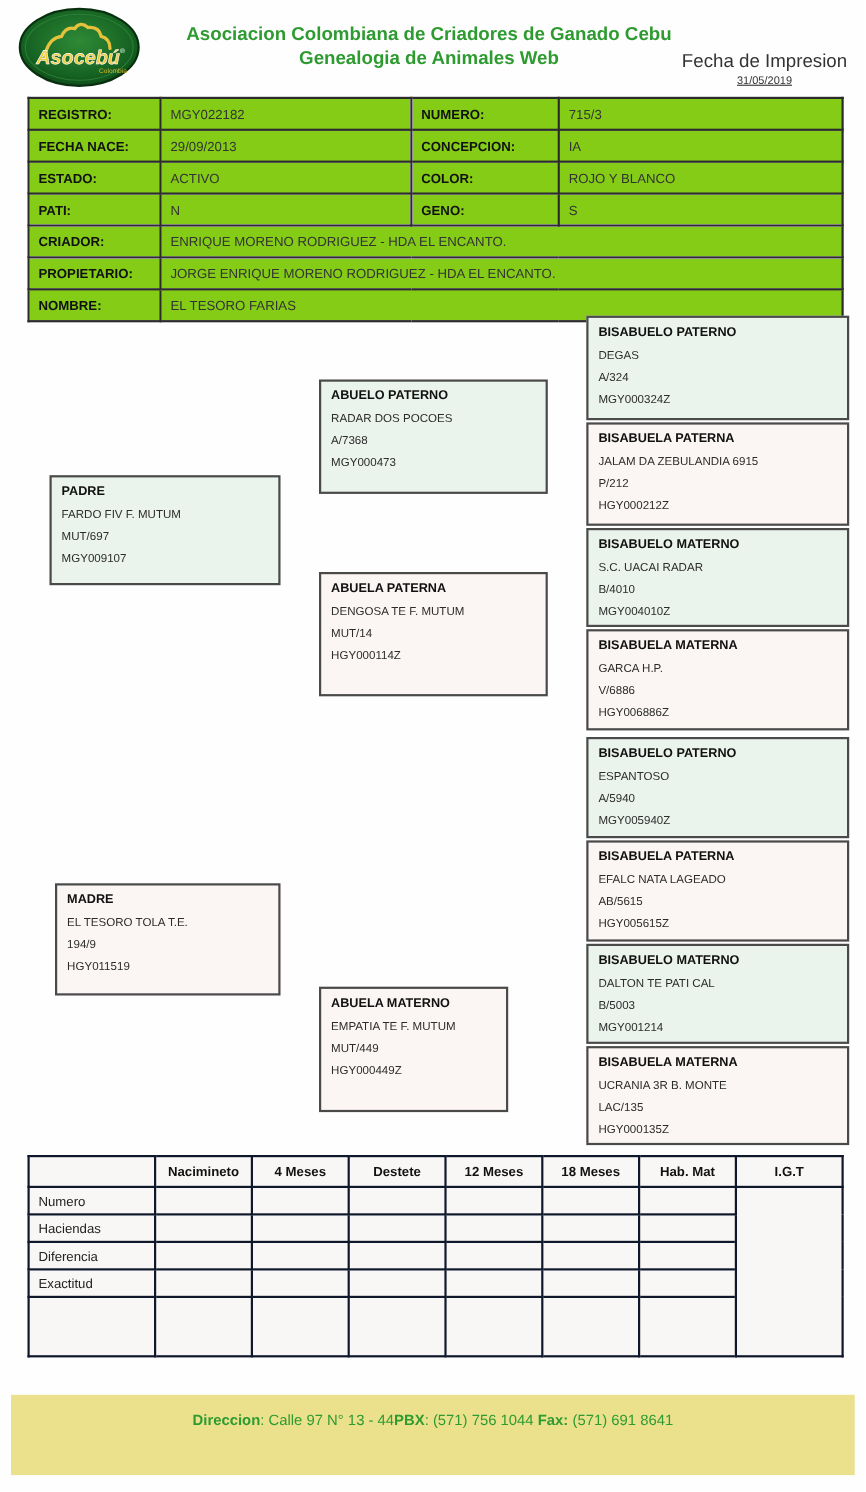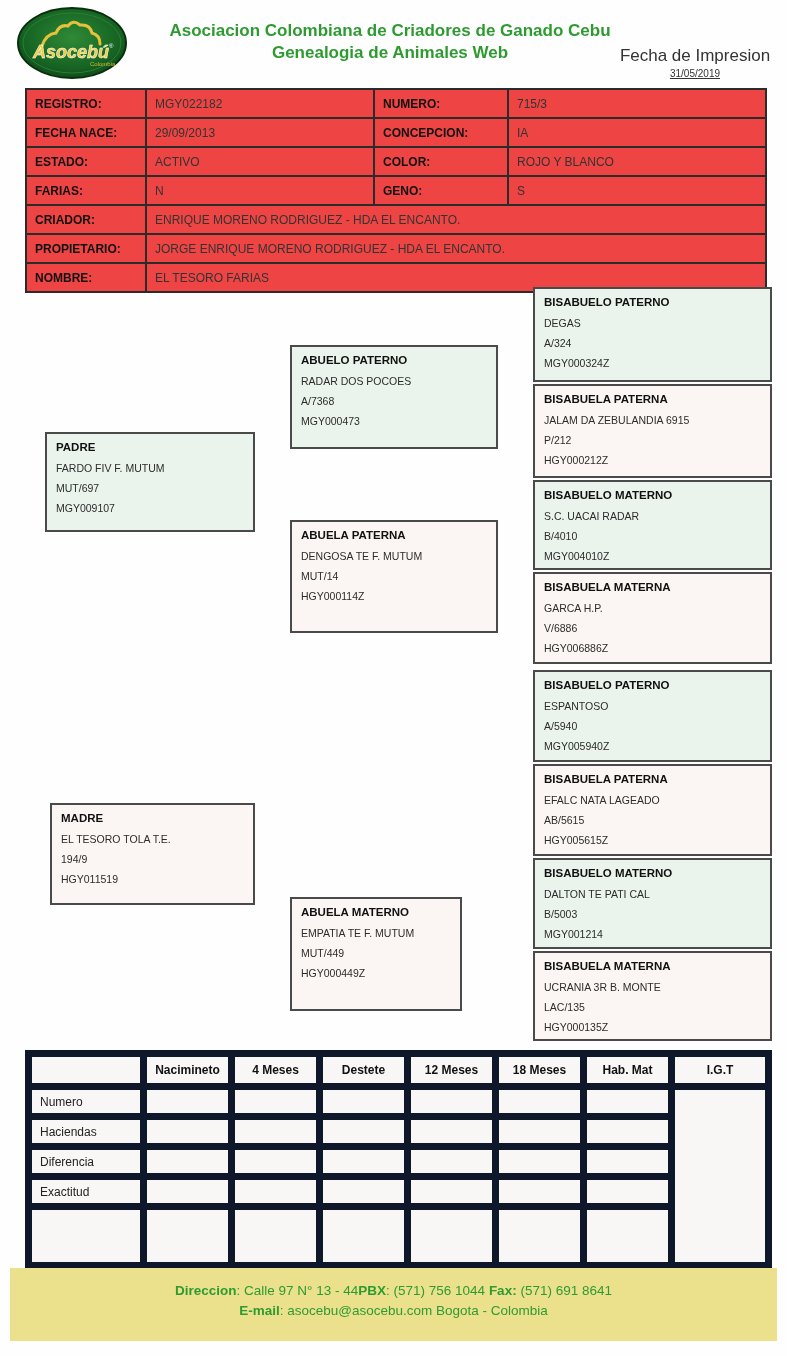--- a/index.html
+++ b/index.html
@@ -16,21 +16,21 @@
   .logo { position:absolute; left:16px; top:6px; width:112px; height:74px; }
   .title-block { position:absolute; left:145px; top:20px; width:490px; text-align:center; }
   .title-line { font-size:17px; font-weight:bold; color:#2e9b31; line-height:22px; }
   .date-block { position:absolute; left:615px; top:46px; width:160px; text-align:center; color:#333; }
   .date-label { font-size:17px; }
   .date-value { font-size:10px; margin-top:2px;text-decoration:underline; }
 
   
   .info-table { position:absolute; left:25px; top:88px; width:740px; border-collapse:collapse; table-layout:fixed; }
   .info-table td {
-    border:2px solid #2b2b2b; background:#ef4444;
+    border:2px solid #2b2b2b; background:#84cc16;
     height:25px; padding:1px 6px 1px 8px; font-size:12px; vertical-align:middle;
     overflow:hidden; white-space:nowrap;margin-top:13px;
   }
   .info-table td.lbl { font-weight:bold; color:#111; }
   .info-table td.val { color:#333; }
   .estado-val { color:#f42618; }
 
   
   .pbox { position:absolute; border:2px solid #4a4a4a; padding:7px 9px; box-sizing:border-box; }
   .pbox.male { background:#eaf3ec; }
@@ -50,21 +50,21 @@
   .box-bis3 { left:533px; top:480px; width:239px; height:90px; }
   .box-bis4 { left:533px; top:572px; width:239px; height:92px; }
   .box-bis5 { left:533px; top:670px; width:239px; height:92px; }
   .box-bis6 { left:533px; top:764px; width:239px; height:92px; }
   .box-bis7 { left:533px; top:858px; width:239px; height:91px; }
   .box-bis8 { left:533px; top:951px; width:239px; height:90px; }
 
   
   .stats-table { position:absolute; left:25px; top:1050px; width:740px; border-collapse:collapse; table-layout:fixed; }
   .stats-table td {
-    border:7px solid #0f172a; background:#f9f7f5;
+    border:2px solid #0f172a; background:#f9f7f5;
     font-size:12px; text-align:center; vertical-align:middle; padding:0 4px;
     overflow:hidden; white-space:nowrap;
   }
   .stats-table tr.hdr td { height:26px; font-weight:bold; color:#111; }
   .stats-table tr.r td { height:23px; }
   .stats-table tr.blank td { height:52px; }
   .stats-table td.rowlbl { text-align:left; padding-left:8px; color:#222; }
 
   
   .footer {
@@ -128,21 +128,21 @@
       <td class="lbl">CONCEPCION:</td>
       <td class="val">IA</td>
     </tr>
     <tr>
       <td class="lbl">ESTADO:</td>
       <td class="val estado-val">ACTIVO</td>
       <td class="lbl">COLOR:</td>
       <td class="val">ROJO Y BLANCO</td>
     </tr>
     <tr>
-      <td class="lbl">FARIAS:</td>
+      <td class="lbl">PATI:</td>
       <td class="val">N</td>
       <td class="lbl">GENO:</td>
       <td class="val">S</td>
     </tr>
     <tr>
       <td class="lbl">CRIADOR:</td>
       <td class="val" colspan="3">ENRIQUE MORENO RODRIGUEZ - HDA EL ENCANTO.</td>
     </tr>
     <tr>
       <td class="lbl">PROPIETARIO:</td>
@@ -303,18 +303,15 @@
       <td></td>
           <td></td>
     </tr>
   </tbody>
     </table>
 
   <div class="footer">
     <div>
       <b>Direccion</b><span>: Calle 97 N° 13 - 44</span><b>PBX</b><span>: (571) 756 1044 </span><b>Fax:</b><span> (571) 691 8641</span>
     </div>
-    <div>
-      <b>E-mail</b><span>: asocebu@asocebu.com Bogota - Colombia</span>
-    </div>
   </div>
 
 </div>
 
 </body></html>

